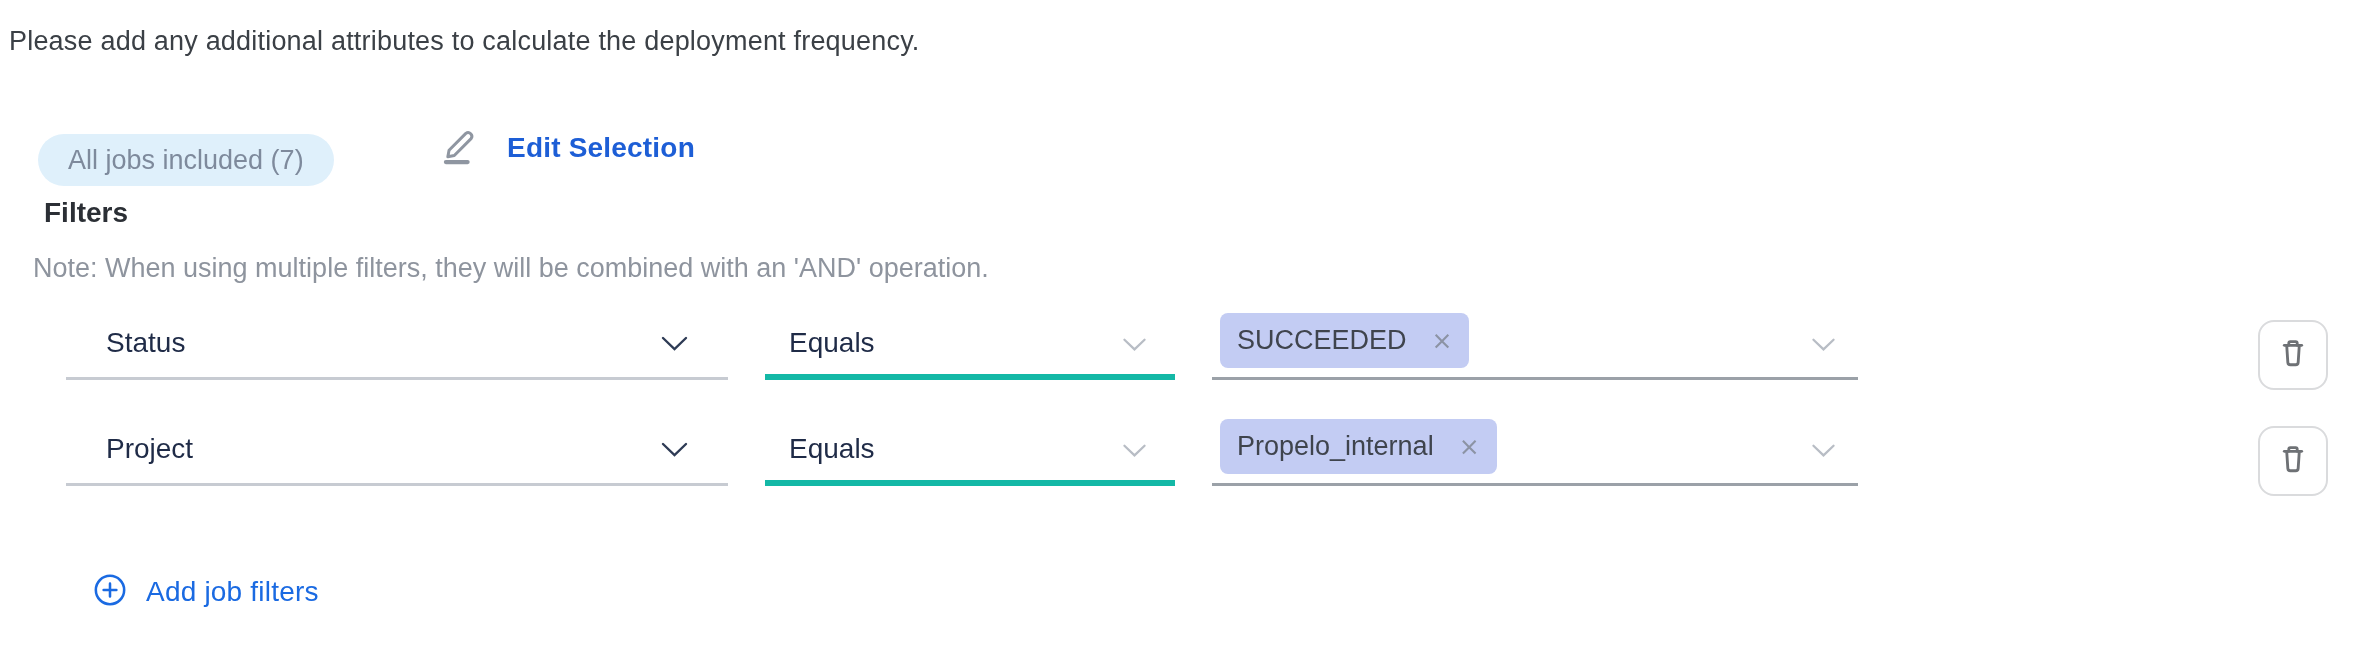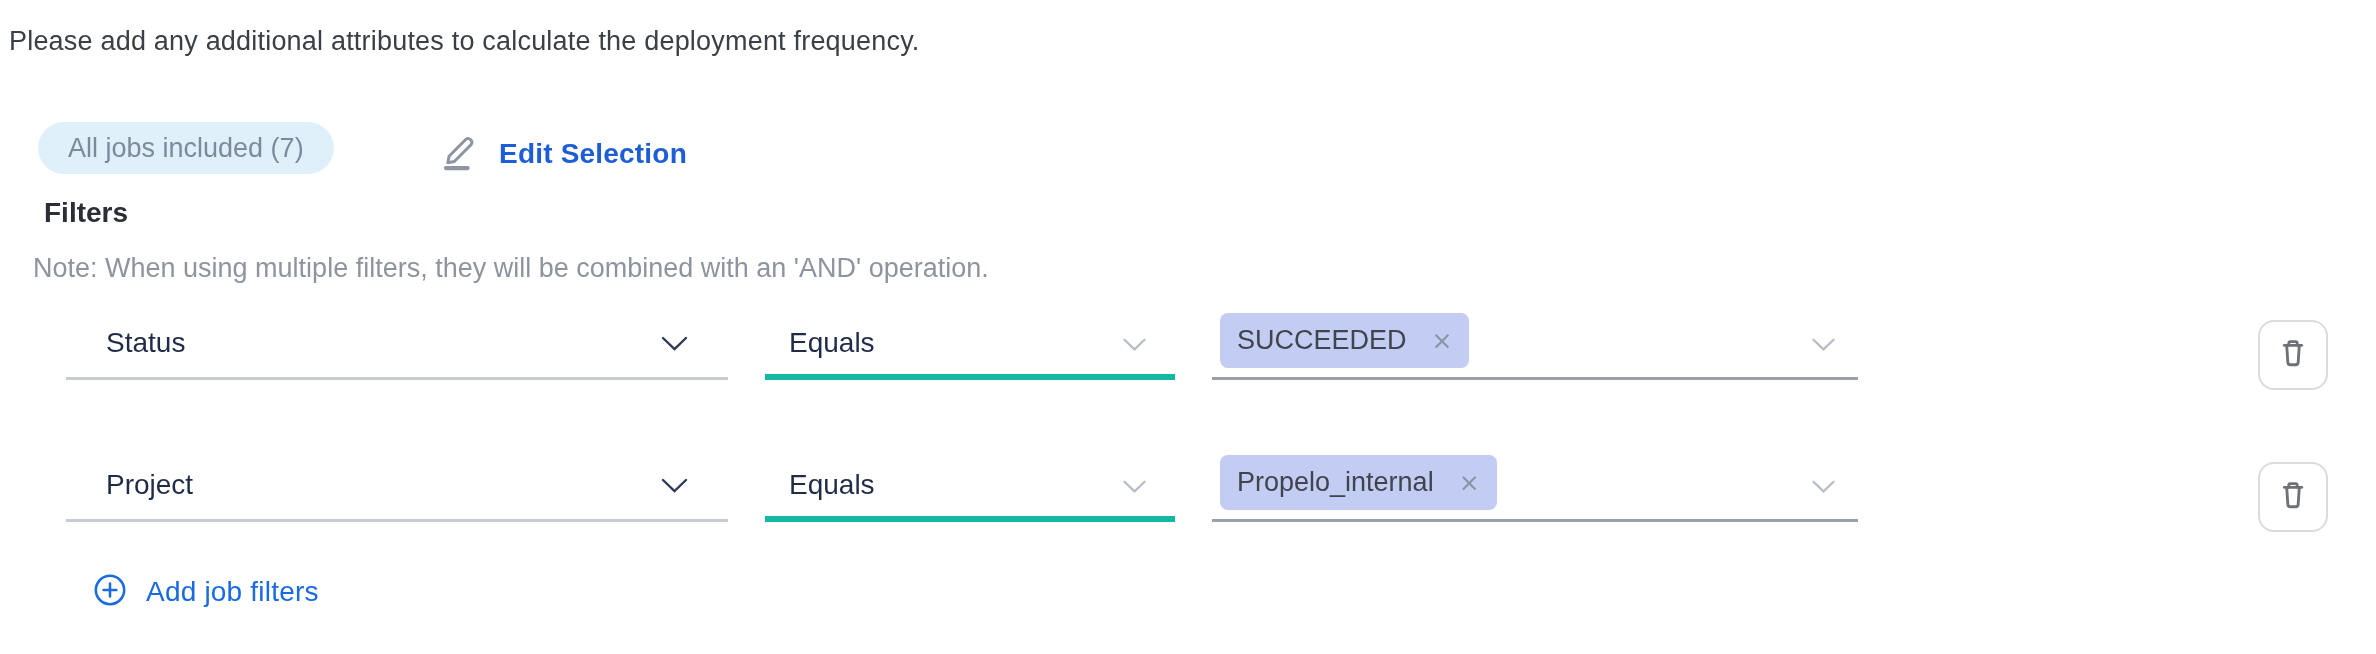--- a/index.html
+++ b/index.html
@@ -8,44 +8,44 @@
     background: #ffffff;
     font-family: "Liberation Sans", sans-serif;
     position: relative;
     overflow: hidden;
   }
   .intro {
     position: absolute; left: 9px; top: 26px;
     font-size: 27px; color: #3b4046; letter-spacing: 0.2px;
   }
   .jobs-badge {
-    position: absolute; left: 38px; top: 122px;
+    position: absolute; left: 38px; top: 134px;
     height: 52px; line-height: 52px; padding: 0 30px;
     background: #dff0fb; border-radius: 26px;
     color: #7e8a9c; font-size: 27px; white-space: nowrap;
   }
   .edit-btn {
-    position: absolute; left: 441px; top: 130px;
-    display: flex; align-items: center; gap: 16px;
+    position: absolute; left: 441px; top: 124px;
+    display: flex; align-items: center; gap: 24px;
     cursor: pointer;
   }
   .edit-btn .label {
     color: #1d5ed6; font-size: 28px; font-weight: 700; letter-spacing: 0.2px;
   }
   .filters-heading {
     position: absolute; left: 33px; top: 197px;
     font-size: 28px; font-weight: 700; color: #2b2f35; margin-left: 11px;
   }
   .note {
     position: absolute; left: 33px; top: 253px;
     font-size: 27px; color: #8e949e;
   }
   .filter-row { position: absolute; left: 0; width: 2376px; height: 72px; }
   .row-1 { top: 310px; }
-  .row-2 { top: 452px; }
+  .row-2 { top: 416px; }
   .field { position: absolute; top: 0; height: 70px; cursor: pointer; text-align: center; }
   .field.attr  { left: 66px;   width: 662px; border-bottom: 3px solid #c7cbd2; }
   .field.op    { left: 765px;  width: 410px; border-bottom: 6px solid #14b8a6; }
   .field.vals  { left: 1212px; width: 646px; border-bottom: 3px solid #9ba1a8; }
   .select-text {
     position: absolute; left: 40px; top: 17px;
     font-size: 28px; color: #1f2b47; white-space: nowrap;
   }
   .field.op .select-text { left: 24px; }
   .chev { position: absolute; top: 26px; }

